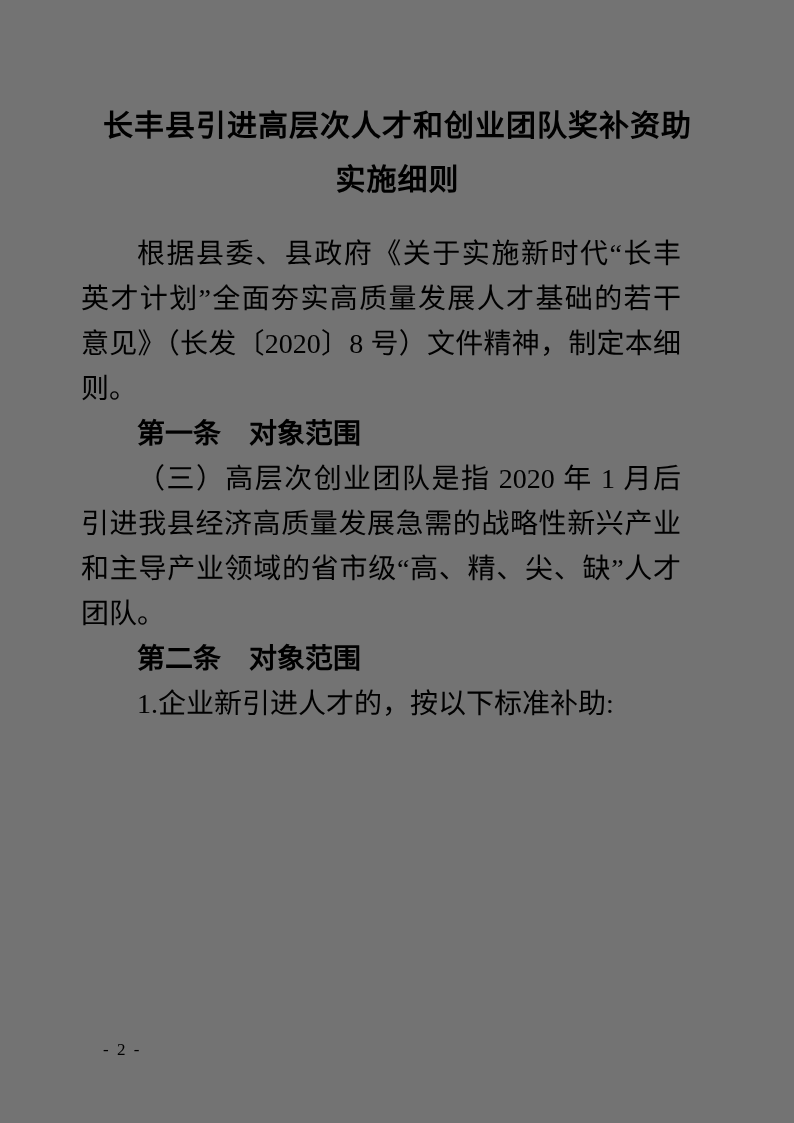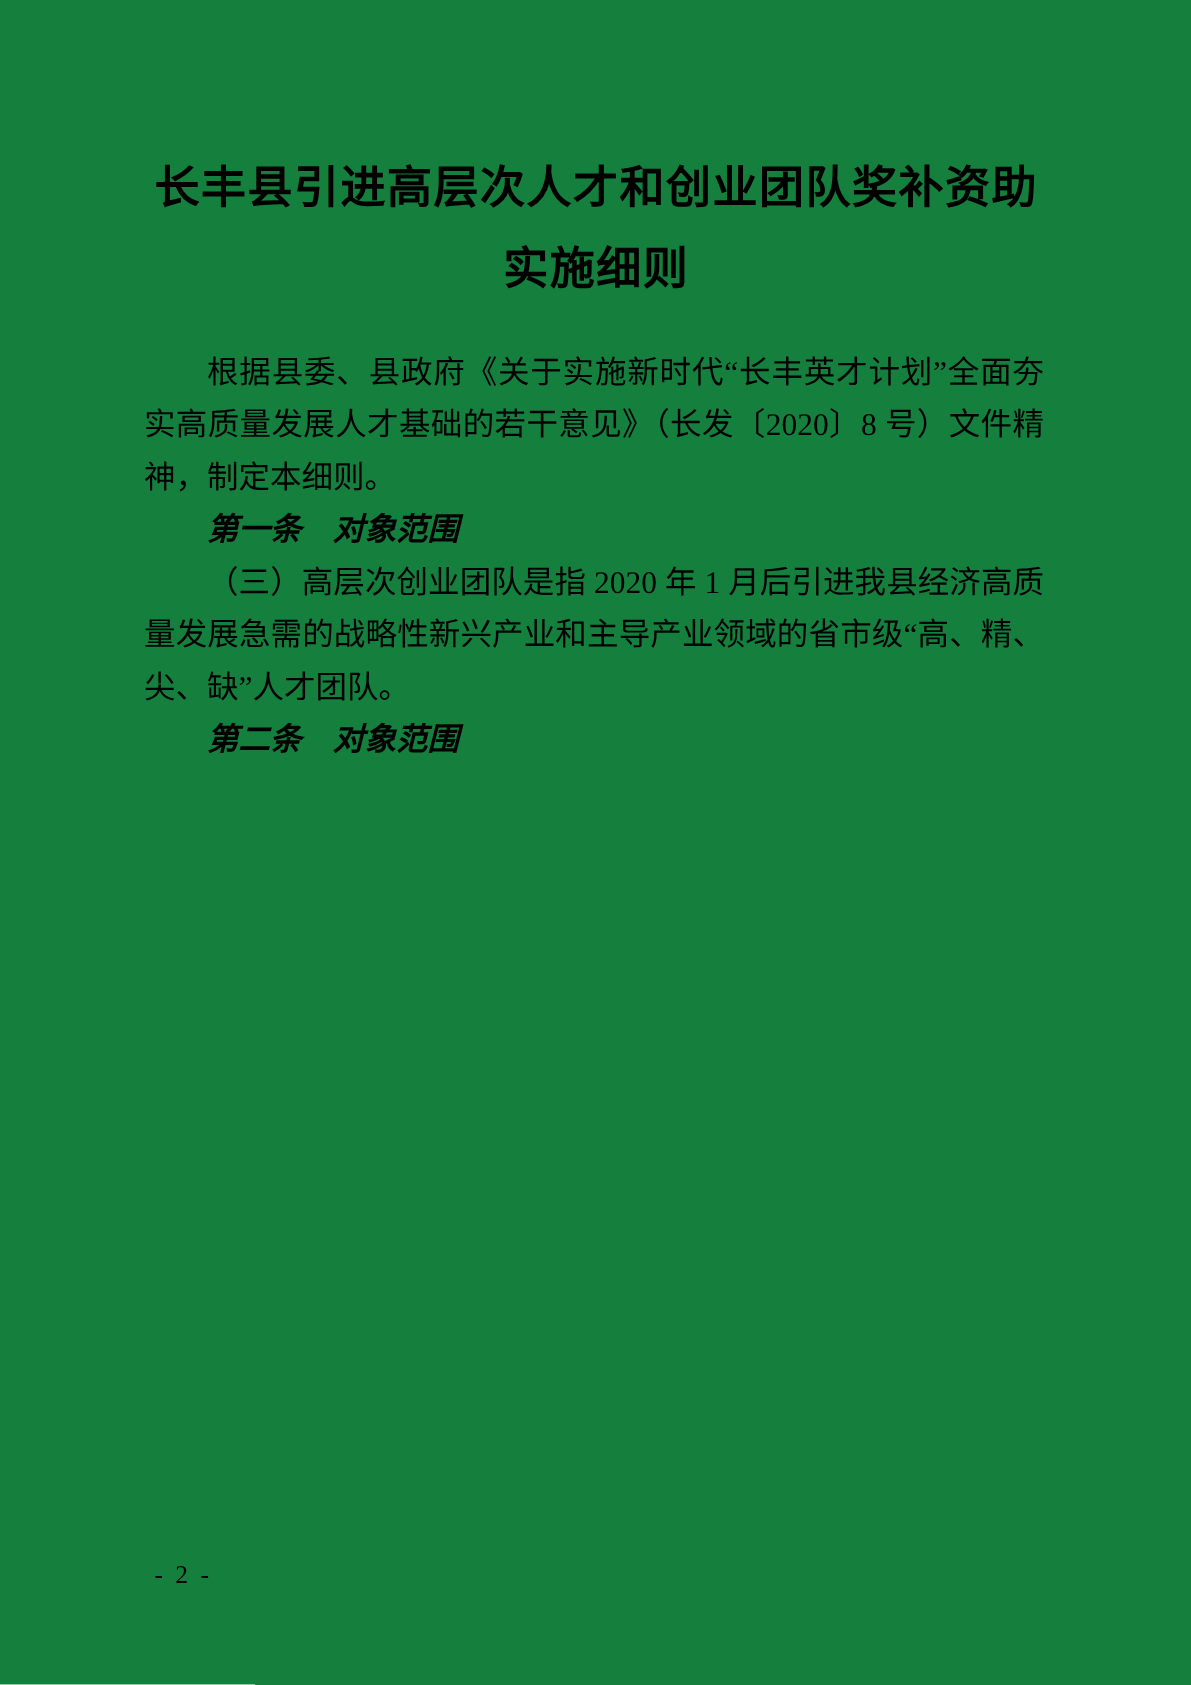--- a/index.html
+++ b/index.html
@@ -5,52 +5,51 @@
   * { margin: 0; padding: 0; box-sizing: border-box; }
   html, body { background: #ffffff; }
   body {
     font-family: "Liberation Serif", "DejaVu Serif", serif;
     color: #000000;
   }
   .page {
     position: relative;
     width: 794px;
     height: 1123px;
-    background: #15803d;
+    background: #737373;
     overflow: hidden;
   }
   .doc-title {
     position: absolute;
     top: 99px;
     left: 97px;
     width: 601px;
     text-align: center;
     font-weight: bold;
     font-size: 30px;
     line-height: 54px;
     letter-spacing: 1px;
     font-family: "Liberation Sans", "DejaVu Sans", sans-serif;
   }
   .doc-body {
     position: absolute;
     top: 231px;
-    left: 96px;
+    left: 81px;
     width: 600px;
-    font-size: 21px;
-    line-height: 35px;
+    font-size: 28px;
+    line-height: 45px;
     text-align: justify;
     text-justify: inter-ideograph;
   }
   .doc-body p {
     text-indent: 2em;
   }
   .doc-body p.heading {
     font-weight: bold;
     font-family: "Liberation Sans", "DejaVu Sans", sans-serif;
-    font-style: italic;
   }
   .doc-footer {
     position: absolute;
     top: 1040px;
     left: 103px;
     font-size: 17px;
     line-height: 20px;
     letter-spacing: 2px;
   }
 </style>
@@ -62,19 +61,20 @@
   <header class="doc-title">
     <div>长丰县引进高层次人才和创业团队奖补资助</div>
     <div>实施细则</div>
   </header>
 
   <main class="doc-body">
     <p>根据县委、县政府《关于实施新时代“长丰英才计划”全面夯实高质量发展人才基础的若干意见》（长发〔2020〕8 号）文件精神，制定本细则。</p>
     <p class="heading">第一条　对象范围</p>
     <p>（三）高层次创业团队是指 2020 年 1 月后引进我县经济高质量发展急需的战略性新兴产业和主导产业领域的省市级“高、精、尖、缺”人才团队。</p>
     <p class="heading">第二条　对象范围</p>
+    <p>1.企业新引进人才的，按以下标准补助:</p>
   </main>
 
   <footer class="doc-footer">
     <span>- 2 -</span>
   </footer>
 
 </div>
 
 </body></html>

